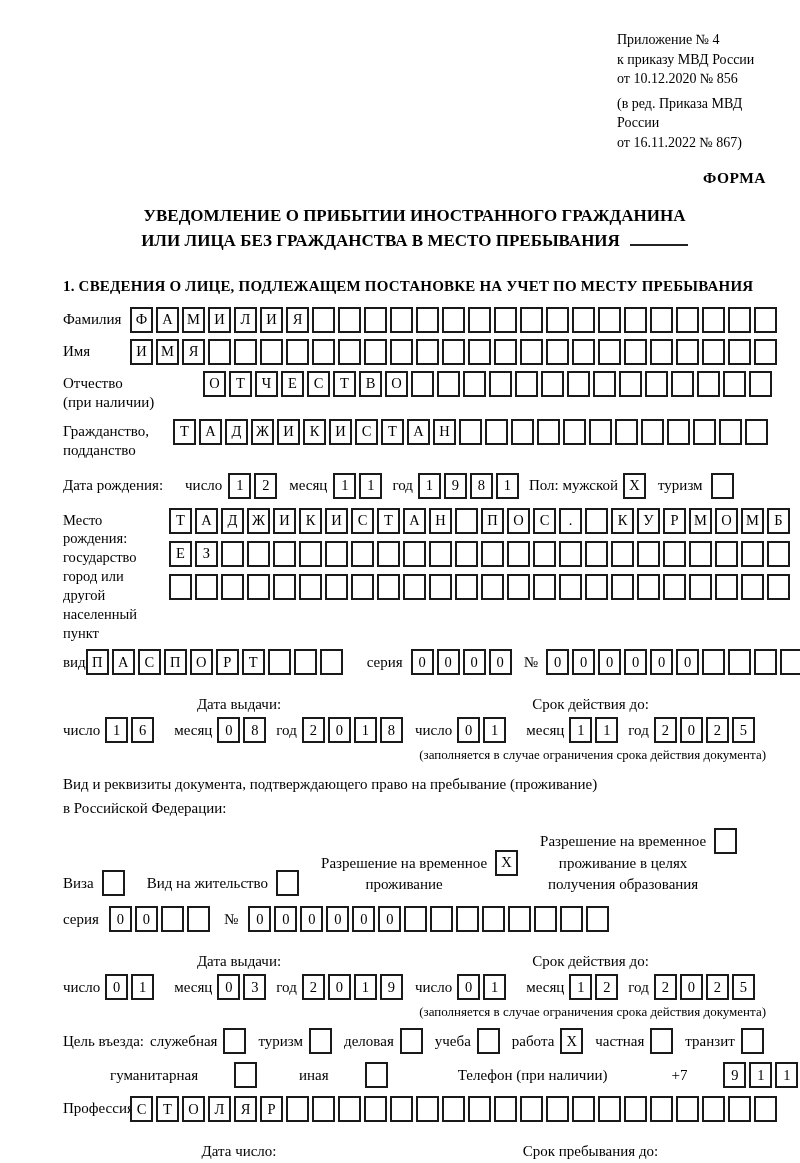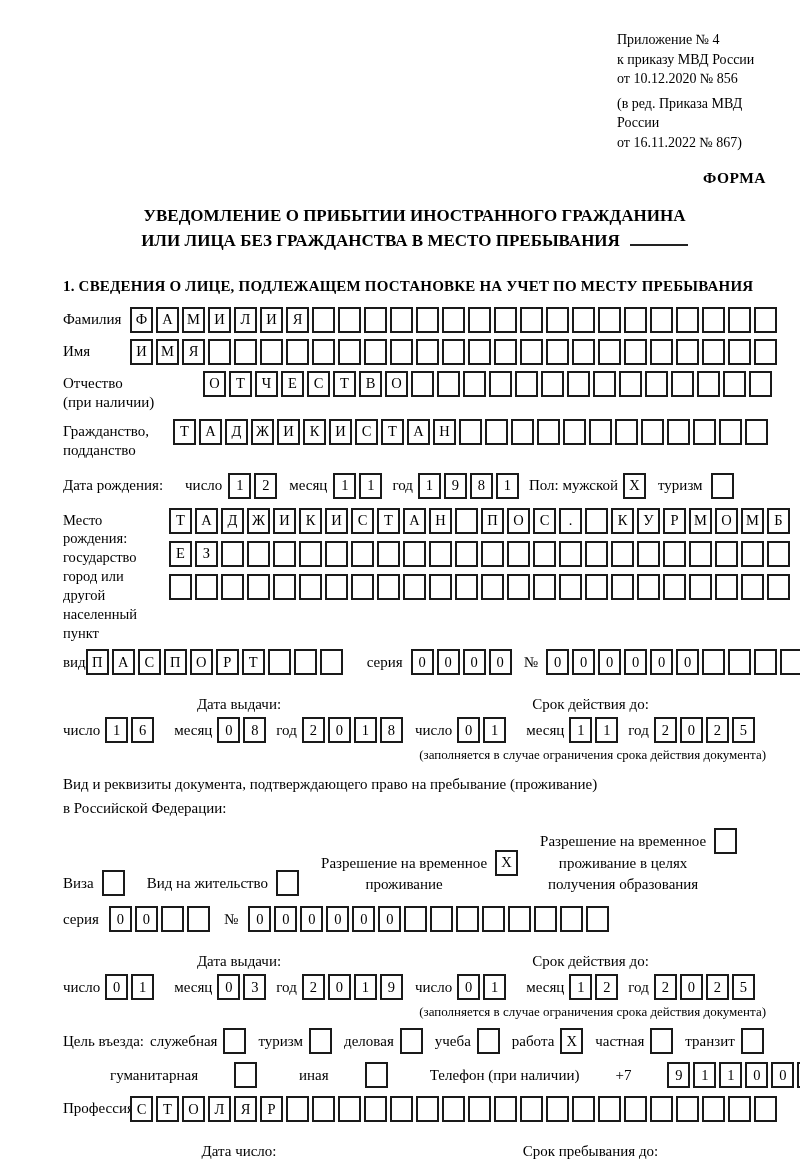--- a/index.html
+++ b/index.html
@@ -48,21 +48,21 @@
   .opt{display:flex;align-items:flex-start;margin-right:22px;}
   .opt:last-child{margin-right:0;}
   .opt .olabel{font-size:15px;padding-top:3px;margin-right:8px;line-height:1.45;}
   .opt .center{text-align:center;}
 
   
   .purp{display:flex;align-items:center;margin-top:8px;white-space:nowrap;}
   .purp .lb{margin-right:6px;}
   .purp .cells{margin-right:12px;}
   .indent47{padding-left:47px;gap:30px;}
-  .gap-l{}
+  .gap-l{margin-left:28px;}
 </style>
 </head>
 <body>
 
 <div class="page">
 
   <div class="annex">
     <div>Приложение № 4</div>
     <div>к приказу МВД России</div>
     <div>от 10.12.2020 № 856</div>

